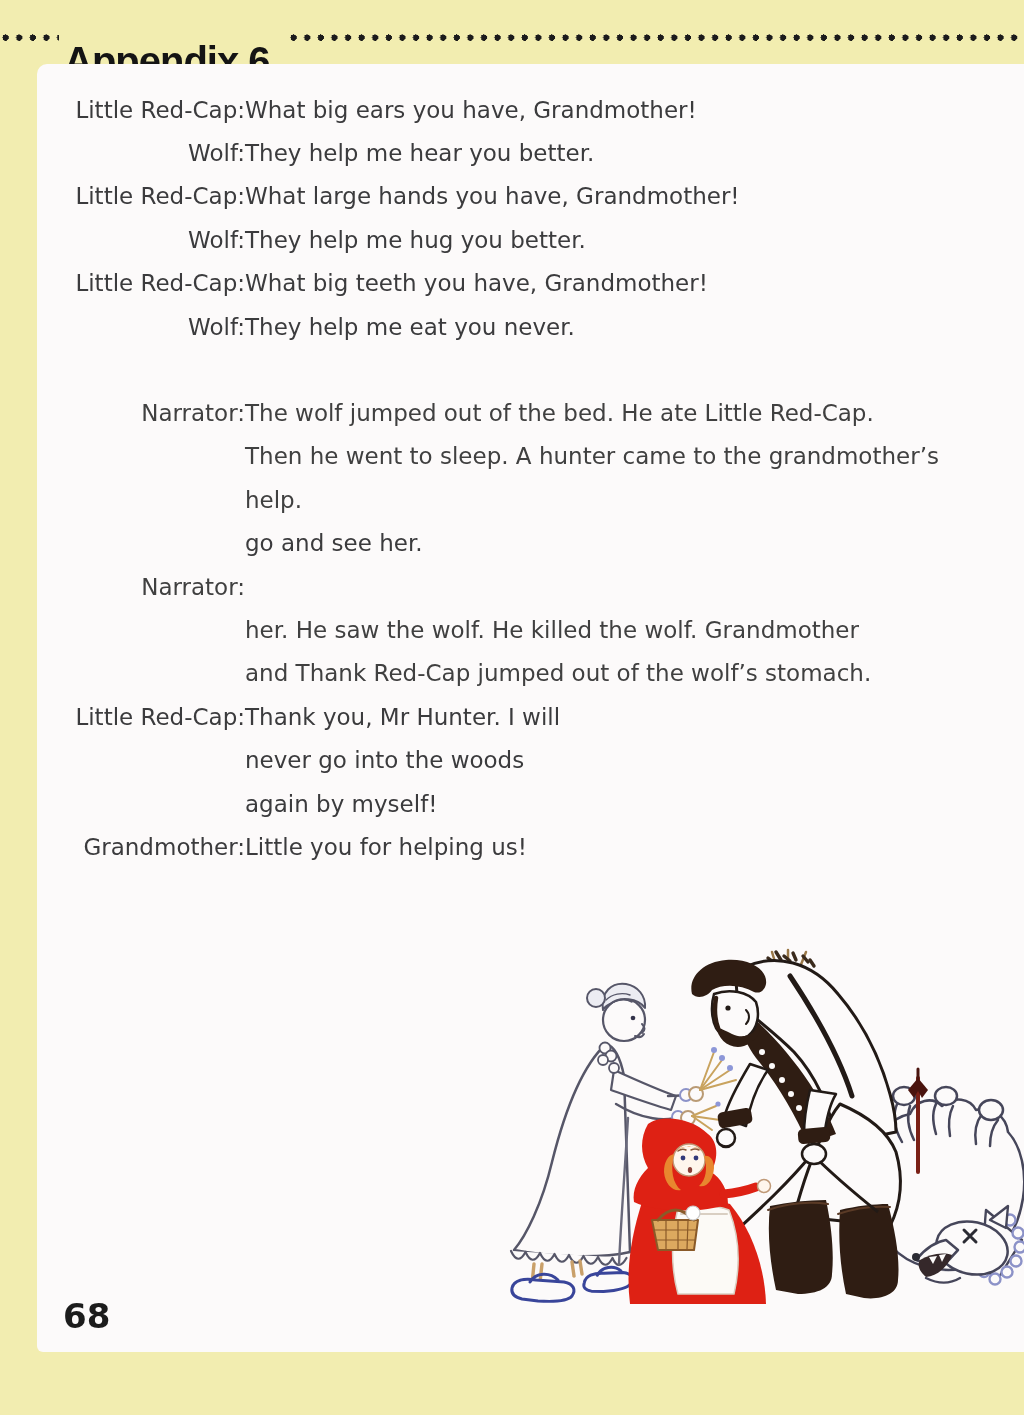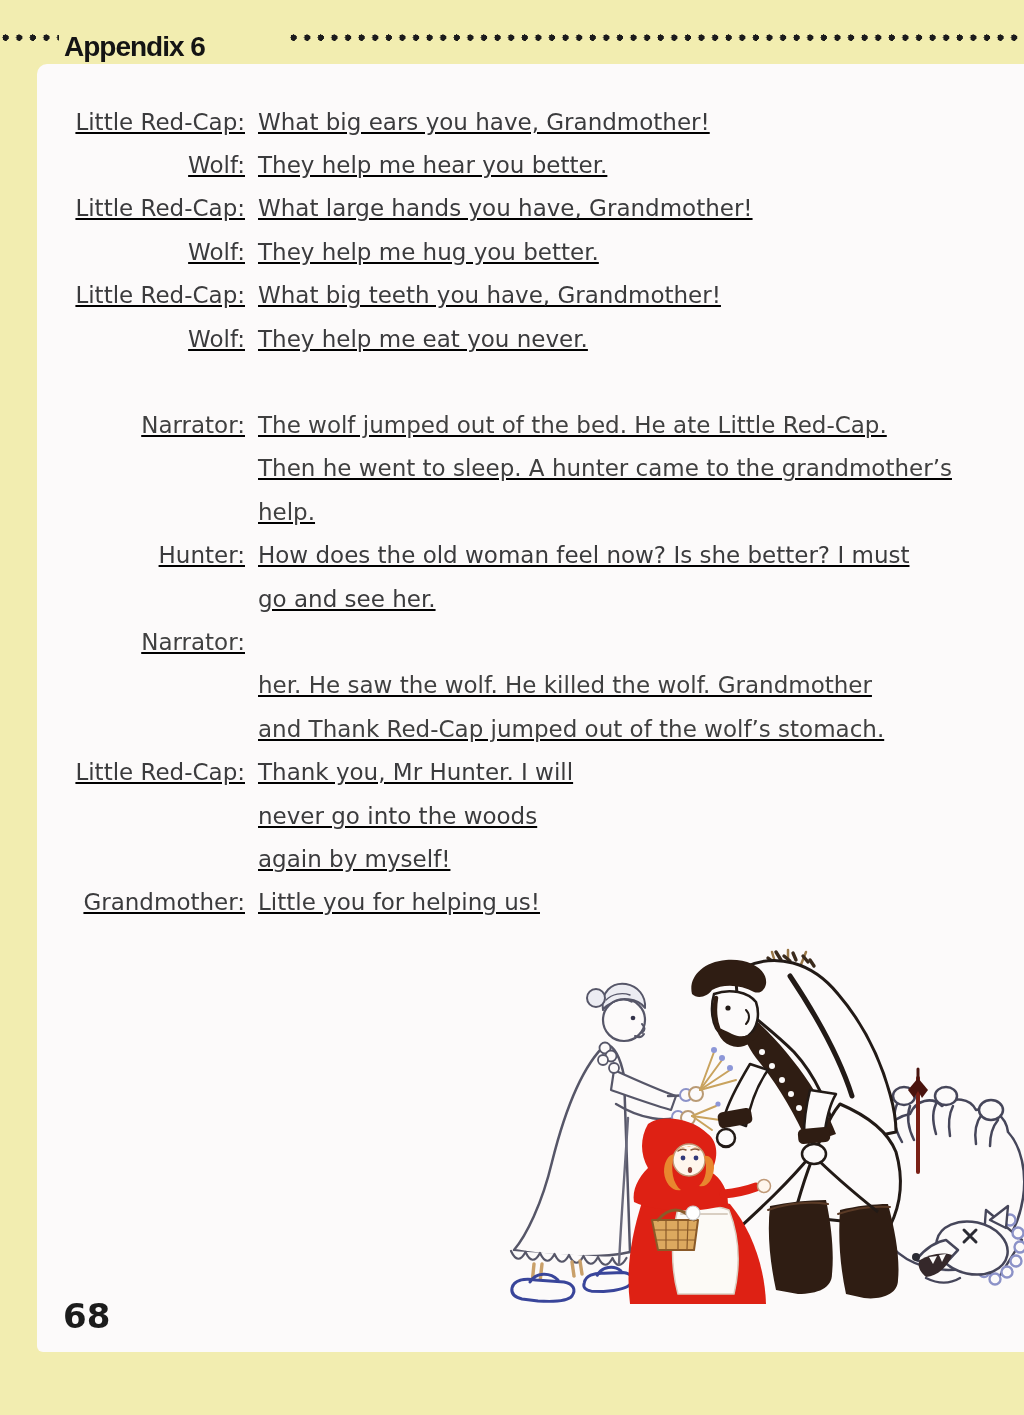--- a/index.html
+++ b/index.html
@@ -5,45 +5,45 @@
   html,body{margin:0;padding:0;}
   .page{
     position:relative; width:1024px; height:1415px;
     background:#f2edb0; overflow:hidden;
     font-family:"DejaVu Sans", sans-serif;
   }
   
   .hdr-title{
     position:absolute; left:64px; top:12px;
     font-family:"Liberation Sans", sans-serif;
-    font-weight:bold; font-size:28px; letter-spacing:-1px;
+    font-weight:bold; font-size:40px; letter-spacing:-1px;
     color:#141414;
   }
   .dots{
     position:absolute; top:33px; height:10px;
     background-image:radial-gradient(circle 3.2px at 4.6px 4.6px, #1b1b1b 97%, rgba(0,0,0,0) 100%);
     background-size:13.6px 10px; background-repeat:repeat-x;
   }
   .dots-left{ left:1px; width:58px; }
   .dots-right{ left:289px; right:0; }
   
   .card{
     position:absolute; left:37px; top:64px; right:0; bottom:63px;
     background:#fcfafa; border-radius:10px 0 0 6px;
   }
   
-  .dialogue{ position:absolute; left:55px; top:100px; right:12px;text-decoration:underline; }
+  .dialogue{ position:absolute; left:55px; top:88px; right:12px; }
   .row{
     display:flex; align-items:center; height:43.4px;
     font-size:23px; white-space:nowrap;
   }
   .row[data-ink="dark"]{ color:#3b3b3d; }
   .row[data-ink="navy"]{ color:#404040; }
   .row .sp{ width:190px; text-align:right; flex:none; }
-  .row .tx{ margin-left:13px; }
+  .row .tx{ }
   .blockgap{ margin-top:43px; }
   
   .illo{ position:absolute; left:478px; top:948px; width:546px; height:404px; margin:0; }
   
   .pagenum{
     position:absolute; left:63px; top:1296px;
     font-size:34px; font-weight:bold; color:#1c1c1c;
   }
 </style>
 </head>
@@ -86,24 +86,20 @@
         <span class="sp">Narrator:</span>
         <span class="tx">The wolf jumped out of the bed. He ate Little Red-Cap.</span>
       </div>
     <div class="row" data-ink="navy">
         <span class="sp"></span>
         <span class="tx">Then he went to sleep. A hunter came to the grandmother’s</span>
       </div>
     <div class="row" data-ink="navy">
         <span class="sp"></span>
         <span class="tx">help.</span>
-      </div>
-    <div class="row" data-ink="dark">
-        <span class="sp">Hunter:</span>
-        <span class="tx">How does the old woman feel now? Is she better? I must</span>
       </div>
     <div class="row" data-ink="dark">
         <span class="sp"></span>
         <span class="tx">go and see her.</span>
       </div>
     <div class="row" data-ink="navy">
         <span class="sp">Narrator:</span>
       </div>
     <div class="row" data-ink="navy">
         <span class="sp"></span>

